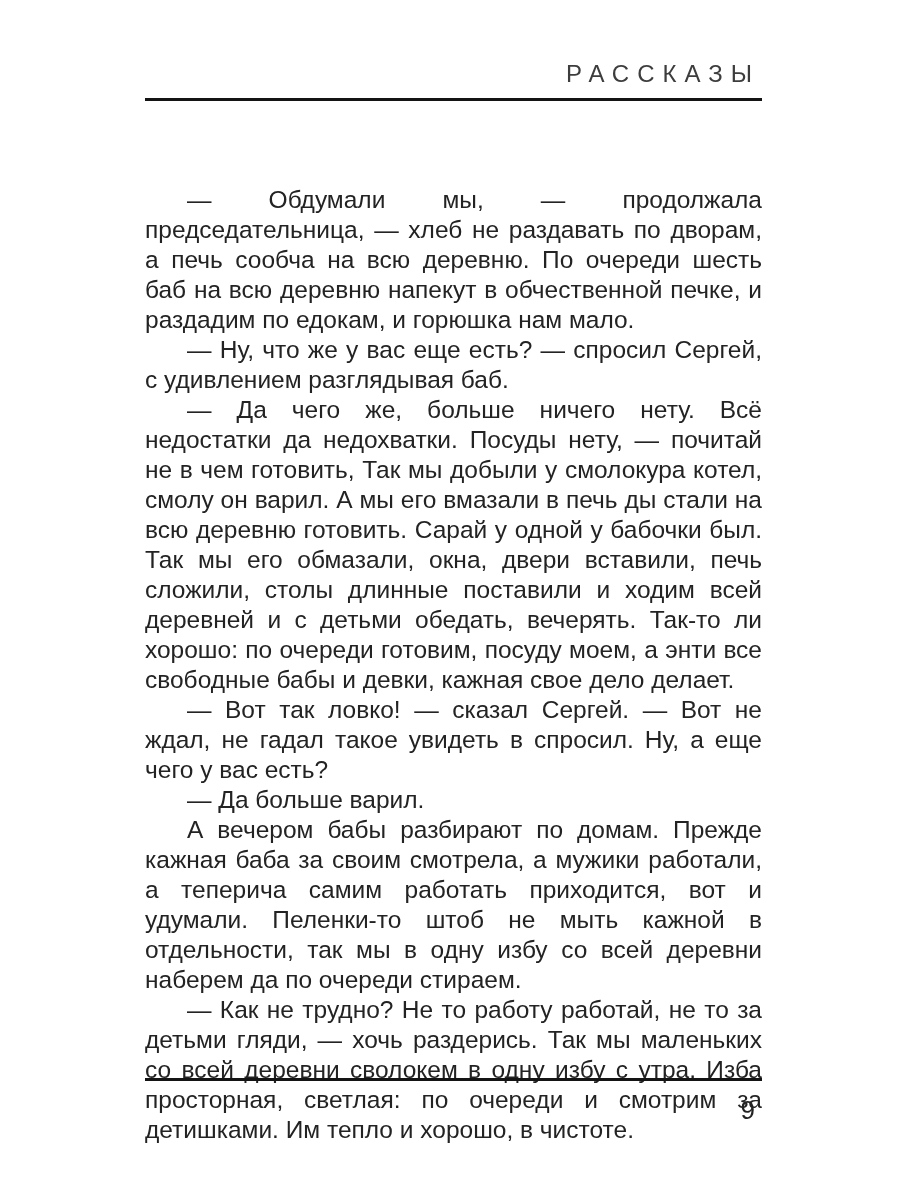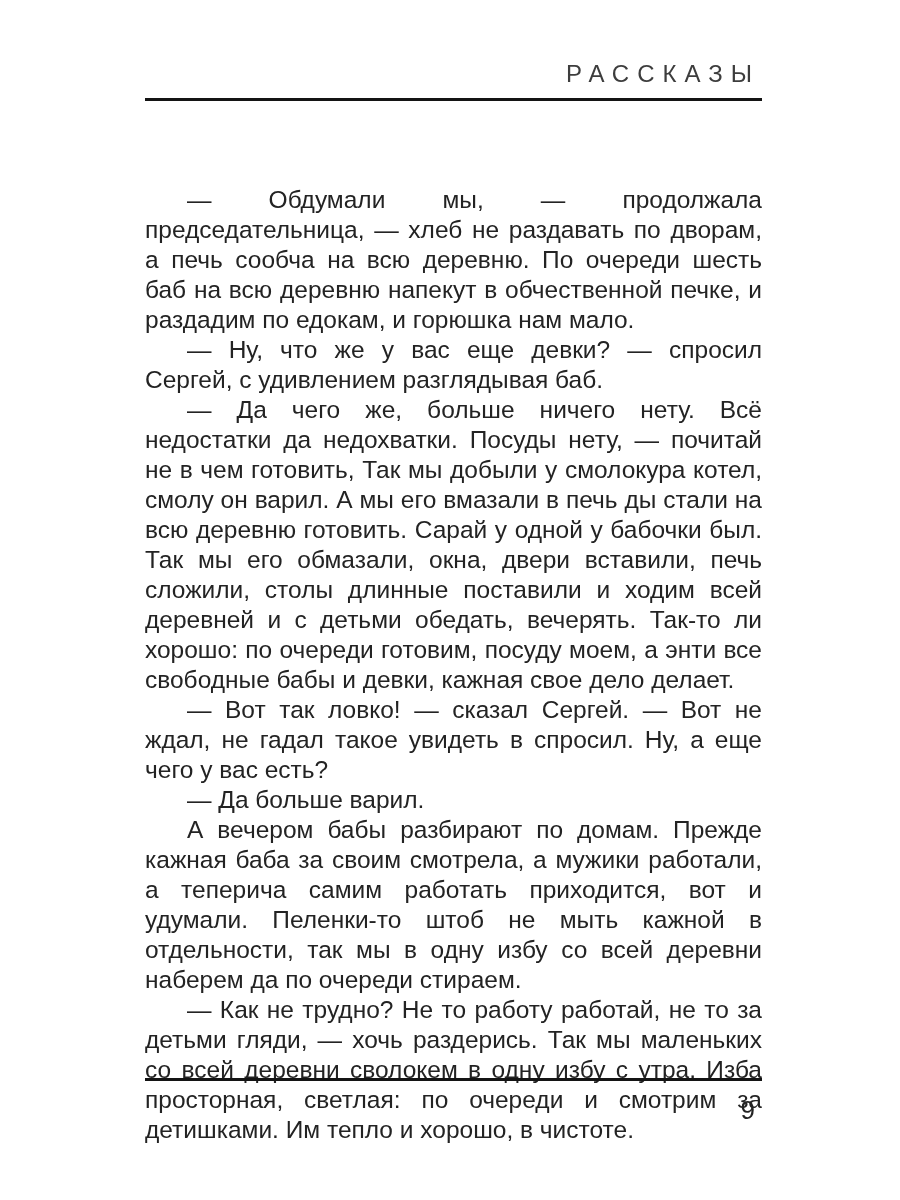--- a/index.html
+++ b/index.html
@@ -62,21 +62,21 @@
 <body>
 
 <div class="page">
 
   <span class="running-title">РАССКАЗЫ</span>
 
   <div class="rule top-rule"></div>
 
   <div class="body-text">
     <p>— Обдумали мы, — продолжала председательница, — хлеб не раздавать по дворам, а печь сообча на всю деревню. По очереди шесть баб на всю деревню напекут в обчественной печке, и раздадим по едокам, и горюшка нам мало.</p>
-    <p>— Ну, что же у вас еще девки? — спросил Сергей, с удивлением разглядывая баб.</p>
+    <p>— Ну, что же у вас еще есть? — спросил Сергей, с удивлением разглядывая баб.</p>
     <p>— Да чего же, больше ничего нету. Всё недостатки да недохватки. Посуды нету, — почитай не в чем готовить, Так мы добыли у смолокура котел, смолу он варил. А мы его вмазали в печь ды стали на всю деревню готовить. Сарай у одной у бабочки был. Так мы его обмазали, окна, двери вставили, печь сложили, столы длинные поставили и ходим всей деревней и с детьми обедать, вечерять. Так-то ли хорошо: по очереди готовим, посуду моем, а энти все свободные бабы и девки, кажная свое дело делает.</p>
     <p>— Вот так ловко! — сказал Сергей. — Вот не ждал, не гадал такое увидеть в спросил. Ну, а еще чего у вас есть?</p>
     <p>— Да больше варил.</p>
     <p>А вечером бабы разбирают по домам. Прежде кажная баба за своим смотрела, а мужики работали, а теперича самим работать приходится, вот и удумали. Пеленки-то штоб не мыть кажной в отдельности, так мы в одну избу со всей деревни наберем да по очереди стираем.</p>
     <p>— Как не трудно? Не то работу работай, не то за детьми гляди, — хочь раздерись. Так мы маленьких со всей деревни сволокем в одну избу с утра. Изба просторная, светлая: по очереди и смотрим за детишками. Им тепло и хорошо, в чистоте.</p>
   </div>
 
   <div class="rule bottom-rule"></div>
 
   <span class="page-number">9</span>

